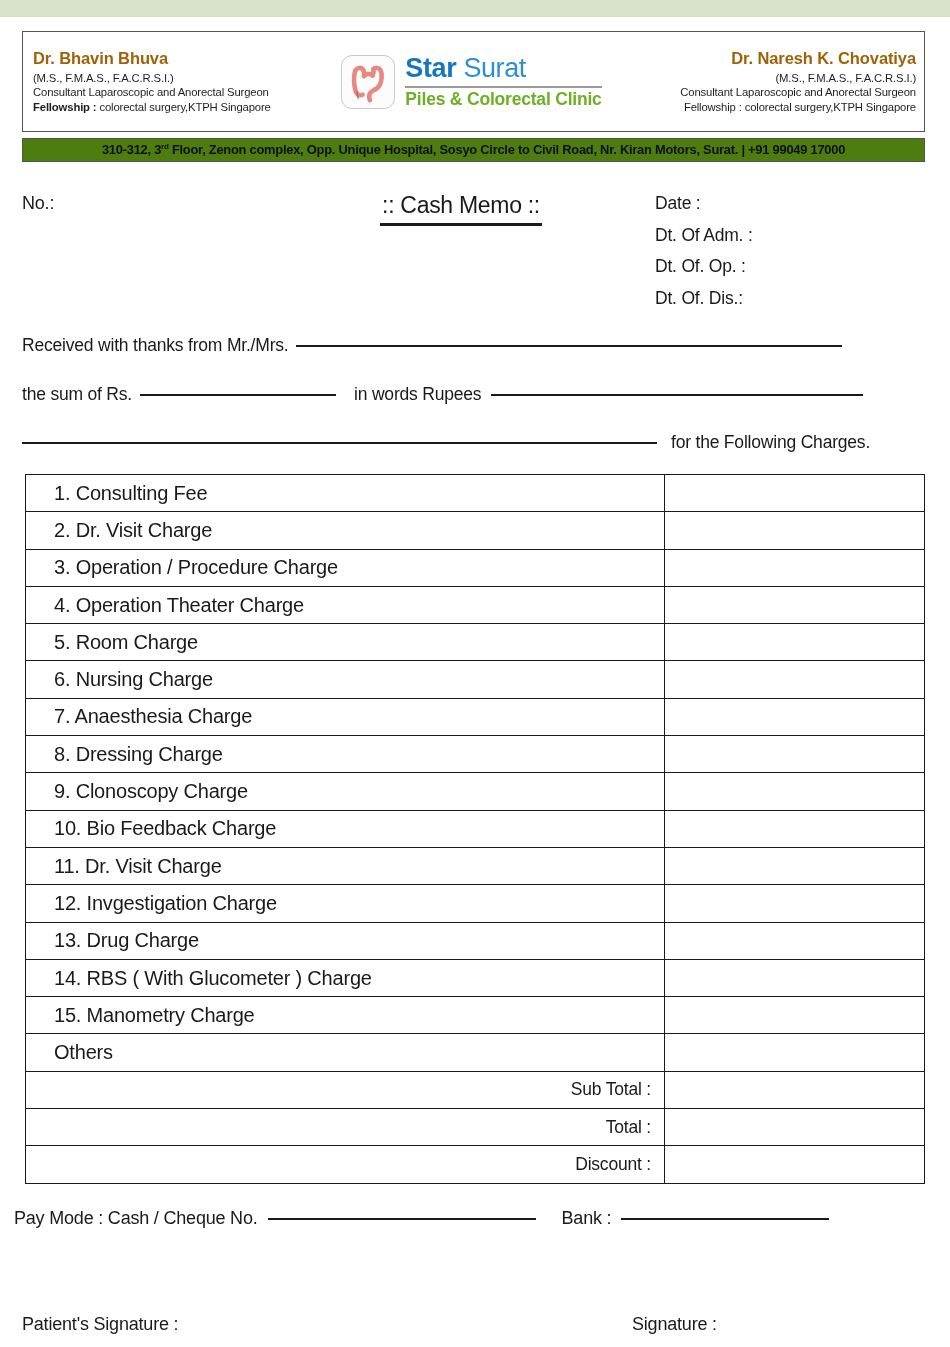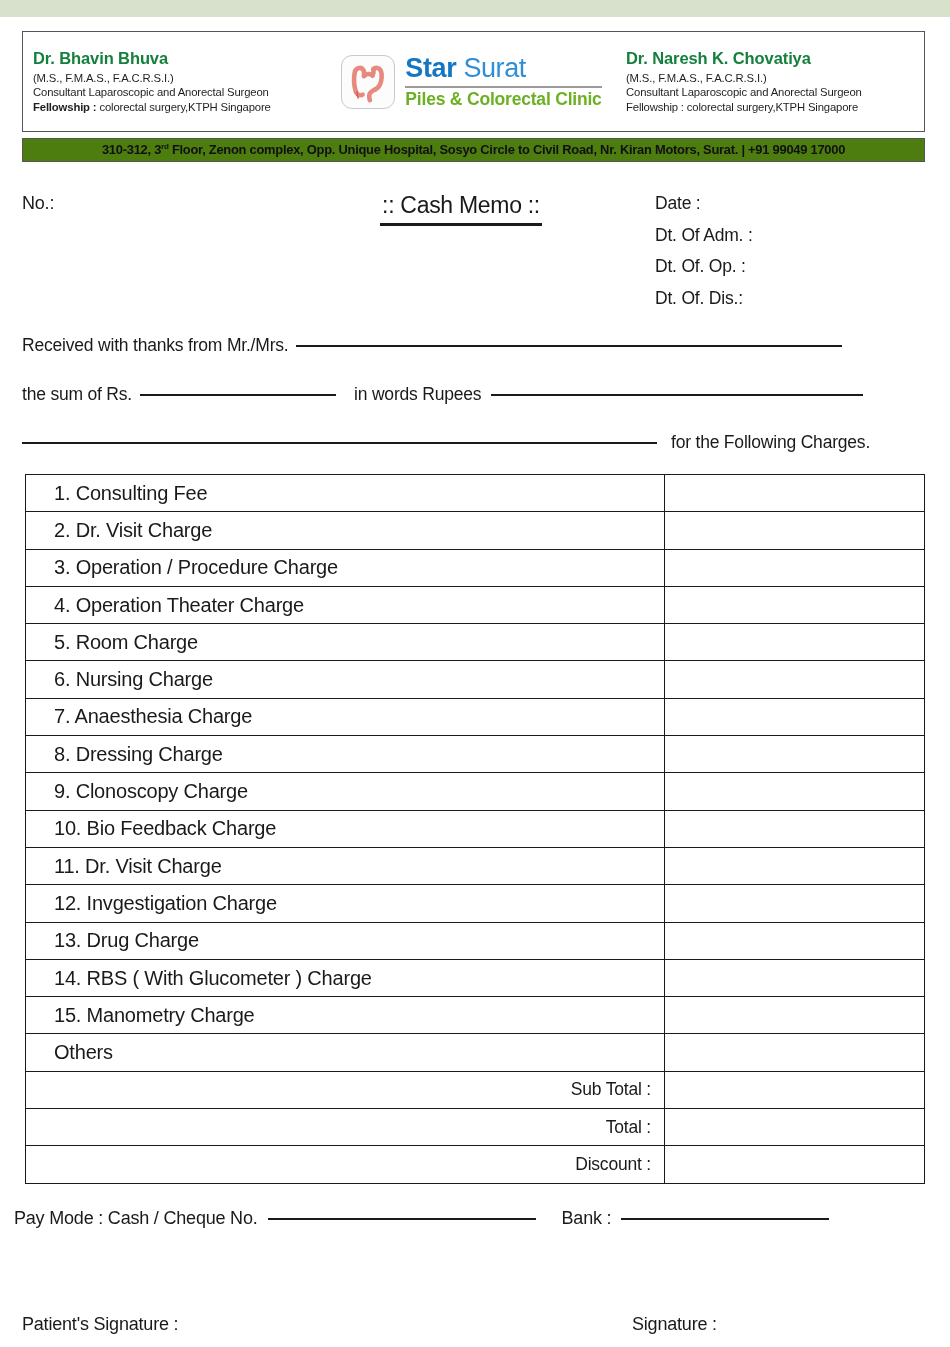--- a/index.html
+++ b/index.html
@@ -43,23 +43,23 @@
     position: relative;
     width: 100%;
     height: 100%;
     display: flex;
     align-items: center;
     justify-content: space-between;
     padding: 0 8px 0 10px;
   }
 
   .doc-block { width: 290px; line-height: 1.32; }
-  .doc-block.right { }
+  .doc-block.right { text-align: right; }
   .doc-name {
-    color: #15803d;
+    color: #a16207;
     font-size: 16.5px;
     font-weight: bold;
     letter-spacing: -0.1px;
     margin-bottom: 1px;
   }
   .doc-line {
     font-size: 11.3px;
     color: #1f1f1f;
     letter-spacing: -0.15px;
     white-space: nowrap;

